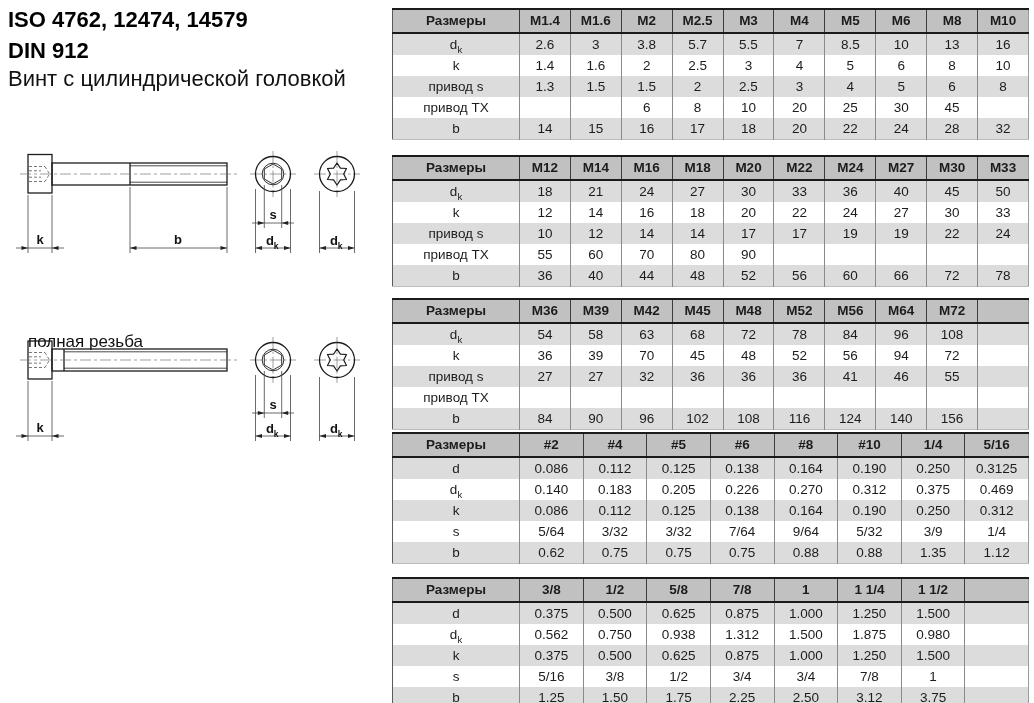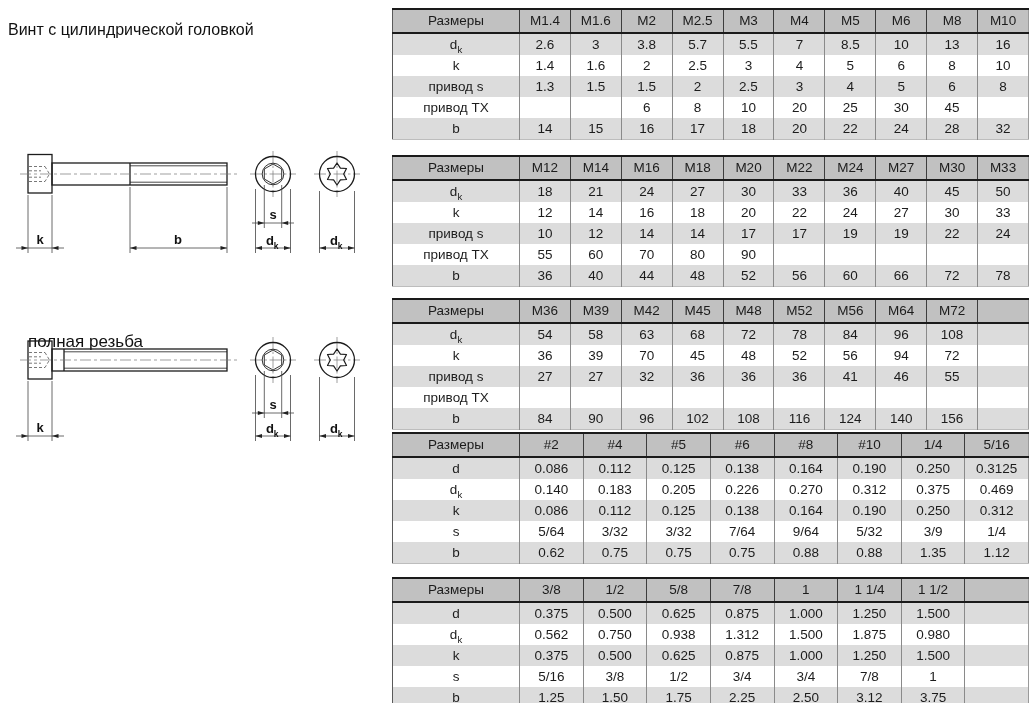--- a/index.html
+++ b/index.html
@@ -1,46 +1,48 @@
 <!DOCTYPE html>
 <html><head>
 <meta charset="utf-8">
 <style>
   html,body{margin:0;padding:0;background:#ffffff;}
   body{width:1034px;height:703px;position:relative;overflow:hidden;
        font-family:"Liberation Sans",sans-serif;color:#1a1a1a;}
   .left{position:absolute;left:8px;top:4px;width:378px;}
   .title-line{font-weight:bold;font-size:22px;line-height:31px;color:#000;}
-  .subtitle{margin-top:17px;font-size:16px;color:#111;}
+  .subtitle{font-size:22px;color:#111;}
   .full-thread{position:absolute;left:28px;top:294px;font-size:17px;color:#111;margin-top:38px;}
   svg.drw{position:absolute;}
   svg.drw text{font-family:"Liberation Sans",sans-serif;font-weight:bold;font-size:13px;
        fill:#111;text-anchor:middle;}
   svg.drw text.sub{font-size:8.5px;}
   .right{position:absolute;left:392px;top:0;width:642px;height:703px;}
   .tbl{position:absolute;left:0;}
   .tbl table{border-collapse:collapse;width:637px;table-layout:fixed;
        border-left:1px solid #5a5a5a;border-right:1px solid #9a9a9a;
        border-bottom:1px solid #bdbdbd;}
   .tbl th,.tbl td{font-size:13.5px;line-height:20px;height:21px;padding:0 2px;
        text-align:center;overflow:hidden;white-space:nowrap;color:#1c1c1c;}
-  .tbl thead th{background:#c1c1c1;font-weight:normal;height:22px;
+  .tbl thead th{background:#c1c1c1;font-weight:bold;height:22px;
        border-top:2px solid #1a1a1a;border-bottom:2px solid #1a1a1a;
        border-left:1px solid #3d3d3d;}
   .tbl thead th:first-child{border-left:none;}
   .tbl tbody th,.tbl tbody td{border-left:1px solid #8a8a8a;font-weight:normal;}
   .tbl tbody th:first-child{border-left:none;}
   .tbl tbody tr.odd{background:#dcdcdc;}
   .tbl tbody tr.even{background:#ffffff;}
   .tbl sub{font-size:9.5px;line-height:0;}
 </style>
 </head>
 <body>
 
 <div class="left">
+  <div class="title-line">ISO 4762, 12474, 14579</div>
+  <div class="title-line">DIN 912</div>
   <div class="subtitle">Винт с цилиндрической головкой</div>
 </div>
 
 <svg class="drw" style="left:8px;top:145px" width="375" height="115" viewBox="0 0 375 115">
   <g stroke="#1c1c1c" stroke-width="1.3" fill="none">
     <rect x="20" y="9.5" width="24" height="38.5"></rect>
     <rect x="44" y="18" width="175" height="22"></rect>
     <line x1="122" y1="18" x2="122" y2="40"></line>
     <line x1="122" y1="20.8" x2="219" y2="20.8" stroke-width="0.8"></line>
     <line x1="122" y1="37.2" x2="219" y2="37.2" stroke-width="0.8"></line>

